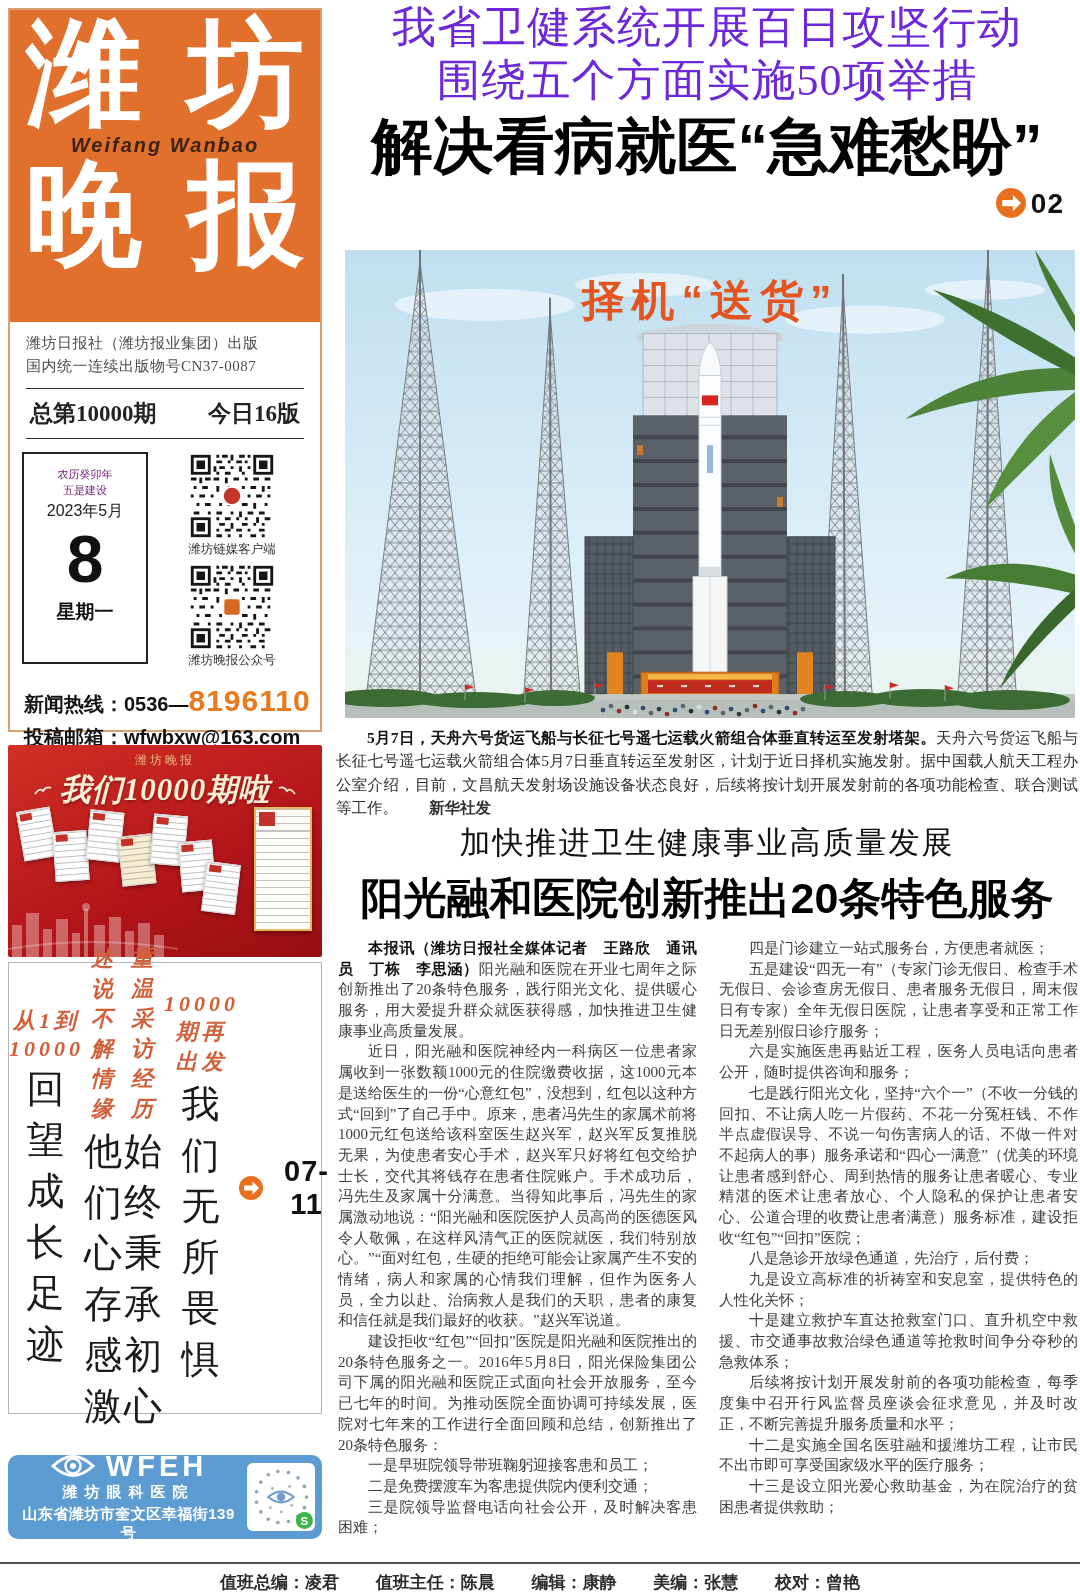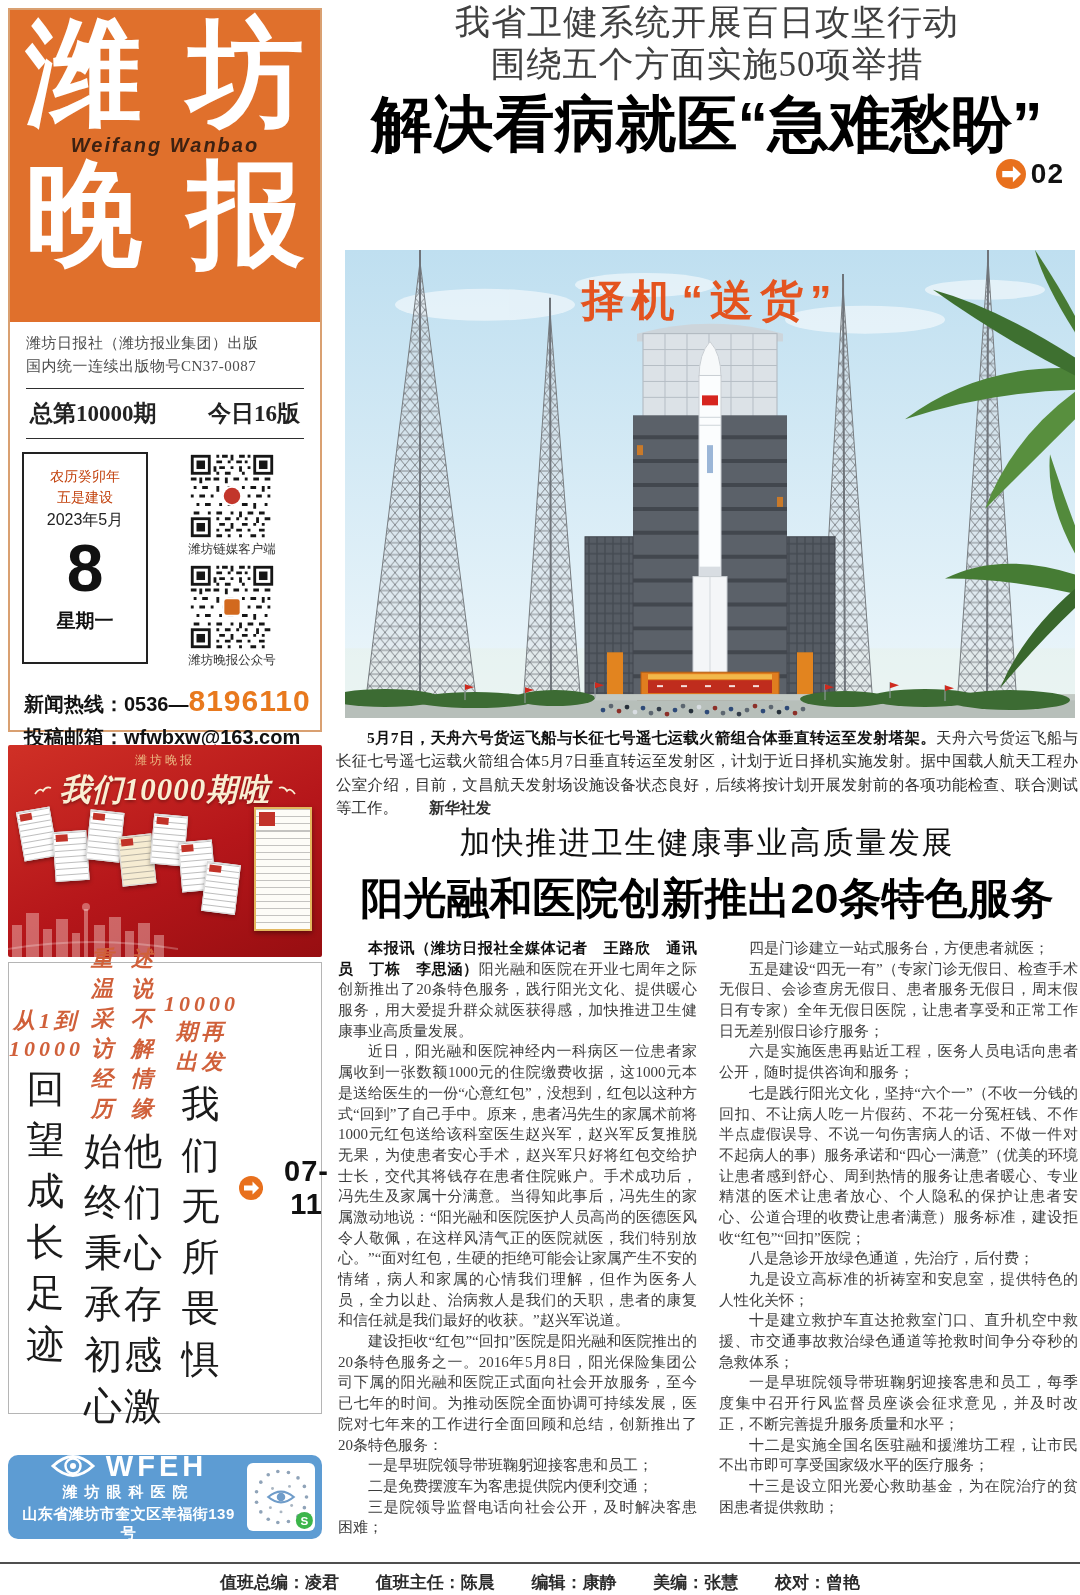--- a/index.html
+++ b/index.html
@@ -15,21 +15,21 @@
             font-family:"Liberation Serif","DejaVu Serif",serif; font-weight:700; font-size:116px; color:#fff; }
   .mh-rom { text-align:center; font-weight:800; font-style:italic; font-size:20px; color:#3d2111;
             letter-spacing:2px; margin:2px 0 0; }
   .pubinfo { padding:10px 16px 4px; font-family:"Liberation Serif","DejaVu Serif",serif;
              font-size:15px; color:#4c4c4c; line-height:1.55; letter-spacing:.5px; }
   .rule1 { border-top:1.5px solid #2e2e2e; margin:5px 16px; }
   .issue-line { display:flex; justify-content:space-between; padding:4px 20px;
                 font-family:"Liberation Serif","DejaVu Serif",serif; font-size:23px; font-weight:600; color:#222; }
   .daterow { display:flex; padding:8px 12px 4px; gap:8px; }
   .calbox { border:2px solid #222; width:126px; height:212px; text-align:center; padding-top:12px; flex:none; }
-  .cal-s { font-size:14px; color:#c2410c; line-height:1.5; }
+  .cal-s { font-size:11px; color:#701a75; line-height:1.5; }
   .cal-m { font-size:16px; color:#222; line-height:1.5; }
   .cal-day { font-size:66px; font-weight:900; color:#111; line-height:1.1; }
   .cal-wd { font-size:19px; font-weight:700; color:#111; margin-top:4px; }
   .qrcol { flex:1; display:flex; flex-direction:column; align-items:center; }
   .qr { width:88px; height:88px; }
   .qrcap { font-size:12.5px; color:#333; margin:1px 0 5px; }
   .hotline { padding:6px 14px 0; font-weight:800; font-size:20px; color:#111; white-space:nowrap; }
   .hotnum { color:#e8791e; font-size:30px; font-weight:900; letter-spacing:1px; }
   .email { padding:6px 14px 0; font-weight:800; font-size:20px; color:#111; }
 
@@ -66,24 +66,24 @@
            display:flex; align-items:center; padding:5px 7px; gap:5px; }
   .adleft { flex:1; color:#fff; }
   .adtop { display:flex; align-items:center; justify-content:center; gap:10px; }
   .abbr { font-size:29px; font-weight:900; letter-spacing:4px; line-height:1; }
   .adname { font-size:15px; font-weight:600; letter-spacing:7px; text-align:center; margin-top:2px; }
   .adaddr { font-size:15px; font-weight:800; text-align:center; margin-top:3px; letter-spacing:.5px; }
   .adqr { width:68px; height:68px; background:#fff; border-radius:6px; flex:none; position:relative; }
 
   
   #leadart { left:336px; top:2px; width:742px; text-align:center; }
-  .lk { font-family:"Liberation Serif","DejaVu Serif",serif; font-weight:400; font-size:35px;
-        color:#404040; line-height:1.2; letter-spacing:1px; }
+  .lk { font-family:"Liberation Serif","DejaVu Serif",serif; font-weight:400; font-size:44px;
+        color:#6d28d9; line-height:1.2; letter-spacing:1px; }
   .lh { font-weight:900; font-size:61px; color:#000; margin-top:6px; line-height:1.05; }
-  .lref { display:flex; justify-content:flex-end; align-items:center; gap:5px; padding-right:14px; margin-top:2px; }
+  .lref { display:flex; justify-content:flex-end; gap:5px; padding-right:14px; margin-top:10px; }
   .lref .pr-num { font-size:28px; }
 
   #photo { left:345px; top:250px; width:730px; height:468px; }
   #photo svg.scene { position:absolute; left:0; top:0; width:100%; height:100%; }
   .ovl { position:absolute; left:0; top:22px; width:100%; text-align:center; font-weight:900;
          font-size:43px; color:#e4541f; letter-spacing:7px; }
 
   #photocap { left:336px; top:726px; width:742px; font-family:"Liberation Serif","DejaVu Serif",serif;
               font-size:15.5px; color:#2f2f2f; line-height:1.5; text-align:justify; text-indent:2em; }
   .cap-b { font-weight:700; color:#111; }
@@ -240,26 +240,26 @@
       <path d="M0 50 Q85 36 170 50" stroke="rgba(255,255,255,.25)" fill="none" stroke-width="2"></path>
     </svg>
   </section>
 
   <section class="abs" id="retrobox">
     <div class="ritem">
       <div class="rk">从1到10000</div>
       <div class="rh">回望成长足迹</div>
     </div>
     <div class="ritem">
+      <div class="rk">述说不解情缘</div>
+      <div class="rh">他们心存感激</div>
+    </div>
+    <div class="ritem">
       <div class="rk">重温采访经历</div>
       <div class="rh">始终秉承初心</div>
-    </div>
-    <div class="ritem">
-      <div class="rk">述说不解情缘</div>
-      <div class="rh">他们心存感激</div>
     </div>
     <div class="ritem">
       <div class="rk">10000期再出发</div>
       <div class="rh">我们无所畏惧</div>
     </div>
     <div class="pageref">
       <svg width="34" height="34" viewBox="0 0 24 24">
           <use href="#arrowbadge" xlink:href="#arrowbadge"></use>
         </svg>
       <span class="pr-num">07-11</span>
@@ -488,21 +488,21 @@
     <p>一是早班院领导带班鞠躬迎接客患和员工；</p>
     <p>二是免费摆渡车为客患提供院内便利交通；</p>
     <p>三是院领导监督电话向社会公开，及时解决客患困难；</p>
     <p>四是门诊建立一站式服务台，方便患者就医；</p>
     <p>五是建设“四无一有”（专家门诊无假日、检查手术无假日、会诊查房无假日、患者服务无假日，周末假日有专家）全年无假日医院，让患者享受和正常工作日无差别假日诊疗服务；</p>
     <p>六是实施医患再贴近工程，医务人员电话向患者公开，随时提供咨询和服务；</p>
     <p>七是践行阳光文化，坚持“六个一”（不收一分钱的回扣、不让病人吃一片假药、不花一分冤枉钱、不作半点虚假误导、不说一句伤害病人的话、不做一件对不起病人的事）服务承诺和“四心一满意”（优美的环境让患者感到舒心、周到热情的服务让患者暖心、专业精湛的医术让患者放心、个人隐私的保护让患者安心、公道合理的收费让患者满意）服务标准，建设拒收“红包”“回扣”医院；</p>
     <p>八是急诊开放绿色通道，先治疗，后付费；</p>
     <p>九是设立高标准的祈祷室和安息室，提供特色的人性化关怀；</p>
     <p>十是建立救护车直达抢救室门口、直升机空中救援、市交通事故救治绿色通道等抢救时间争分夺秒的急救体系；</p>
-    <p>一是早班院领导带班鞠躬迎接客患和员工，每季度集中召开行风监督员座谈会征求意见，并及时改正，不断完善提升服务质量和水平；</p>
+    <p>后续将按计划开展发射前的各项功能检查，每季度集中召开行风监督员座谈会征求意见，并及时改正，不断完善提升服务质量和水平；</p>
     <p>十二是实施全国名医驻融和援潍坊工程，让市民不出市即可享受国家级水平的医疗服务；</p>
     <p>十三是设立阳光爱心救助基金，为在院治疗的贫困患者提供救助；</p>
 
   </div>
 
   <div class="abs" id="footrule"></div>
   <div class="abs" id="footer">
     <span class="fitem"><span>值班总编：</span><span>凌君</span></span>
     <span class="fitem"><span>值班主任：</span><span>陈晨</span></span>
     <span class="fitem"><span>编辑：</span><span>康静</span></span>

